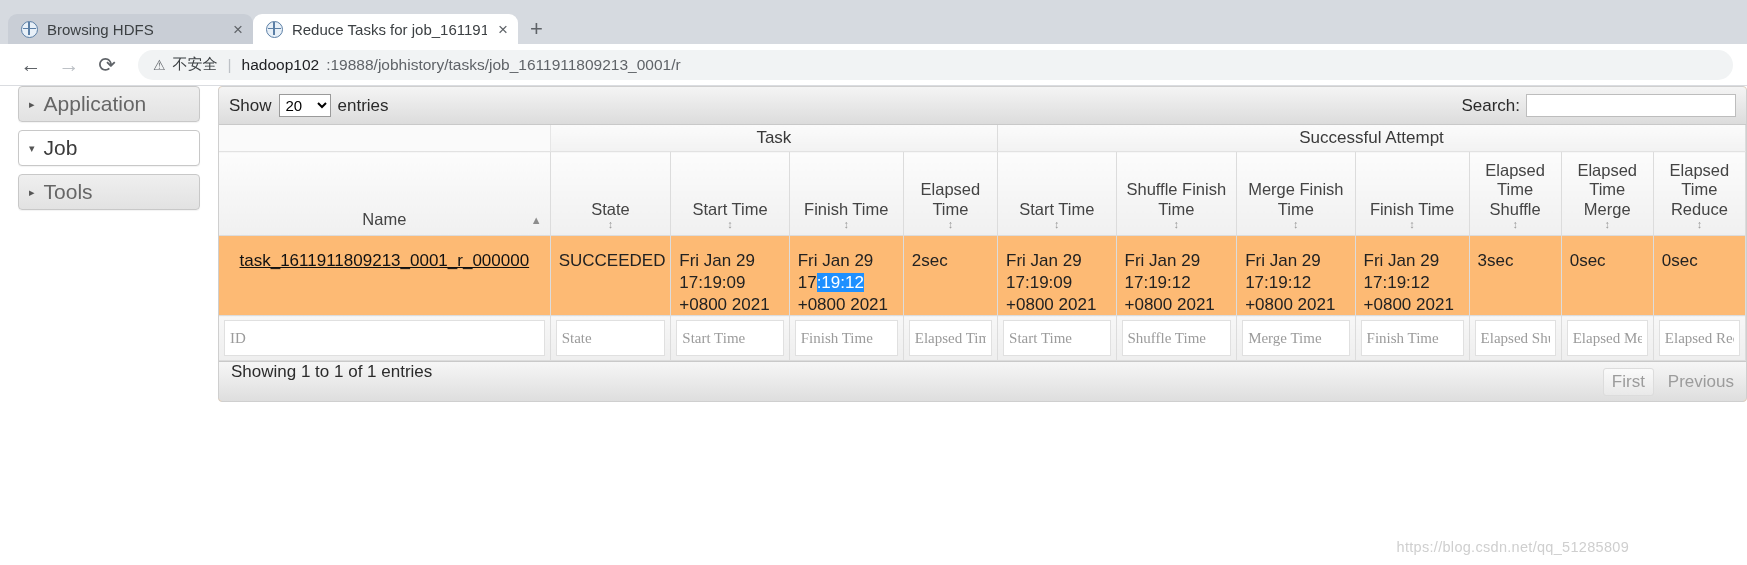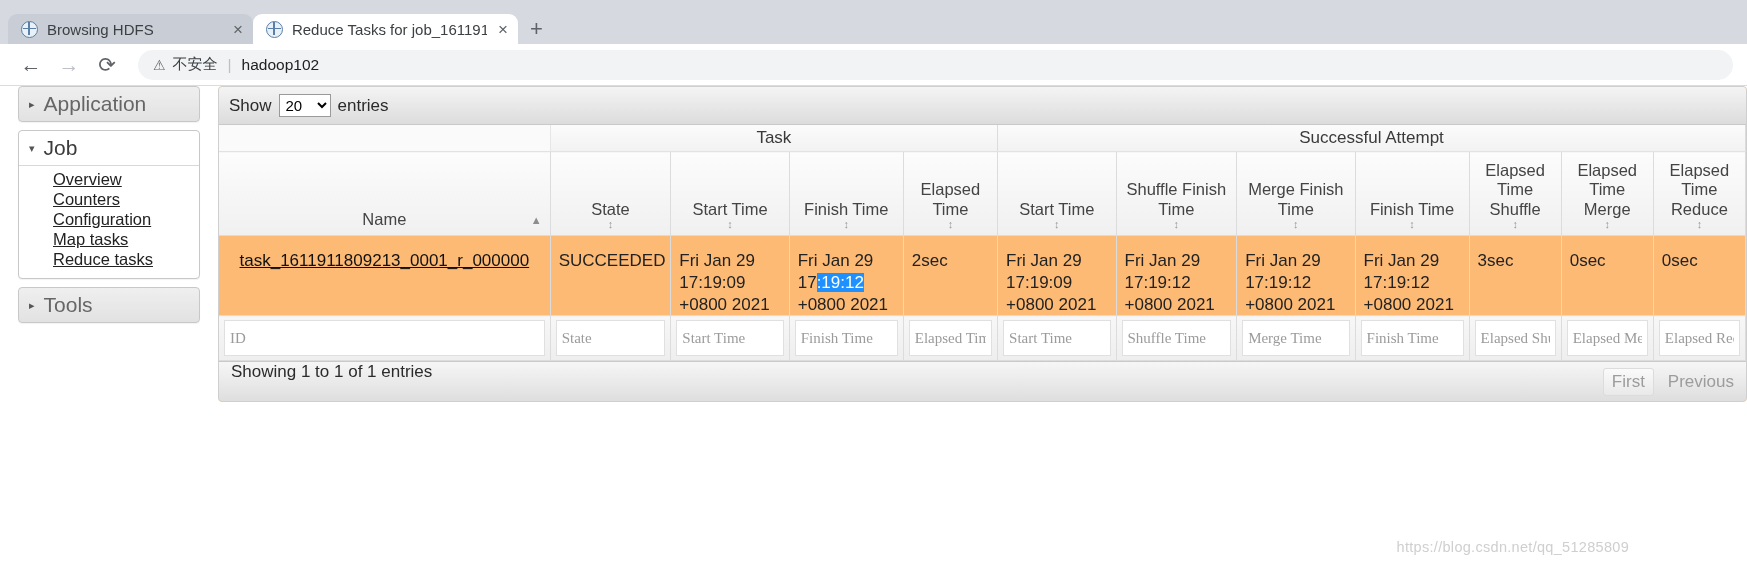--- a/index.html
+++ b/index.html
@@ -200,20 +200,21 @@
 
   <div class="toolbar">
     <div class="nav-btn">←</div>
     <div class="nav-btn disabled">→</div>
     <div class="nav-btn">⟳</div>
     <div class="omnibox">
       <span class="warn-icon">⚠</span>
       <span class="notsecure">不安全</span>
       <span class="urlsep">|</span>
       <span class="url-host">hadoop102</span>
+        <span class="url-path">:19888/jobhistory/tasks/job_1611911809213_0001/r</span>
     </div>
   </div>
 </div>
 
 <div class="page">
 
   <div class="corner-user">L</div>
 
 
   <div class="body-row">
@@ -225,27 +226,20 @@
           <span class="tri">▸</span>
           <span>Application</span>
         </div>
       </div>
 
       <div class="nav-block">
         <div class="nav-head">
           <span class="tri">▾</span>
           <span>Job</span>
         </div>
-        <ul class="nav-list">
-          <li><a>Overview</a></li>
-          <li><a>Counters</a></li>
-          <li><a>Configuration</a></li>
-          <li><a>Map tasks</a></li>
-          <li><a>Reduce tasks</a></li>
-        </ul>
       </div>
 
       <div class="nav-block collapsed">
         <div class="nav-head gray">
           <span class="tri">▸</span>
           <span>Tools</span>
         </div>
       </div>
     </div>
 
@@ -255,20 +249,24 @@
         <div class="dt-length">
           <span>Show</span>
           <select>
             <option>20</option>
             <option>40</option>
             <option>60</option>
             <option>80</option>
             <option>100</option>
           </select>
           <span>entries</span>
+        </div>
+        <div class="dt-filter">
+          <span>Search:</span>
+          <input type="text" value="" style="">
         </div>
       </div>
 
       <table class="dt">
         <colgroup>
           <col style="width:302px">
             <col style="width:110px">
             <col style="width:108px">
             <col style="width:104px">
           <col style="width:86px">

